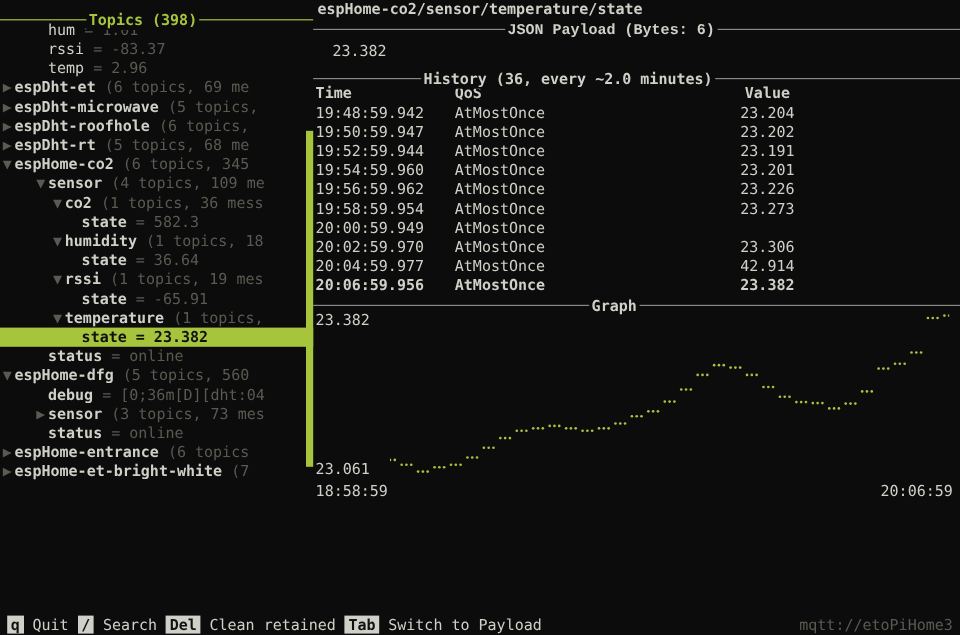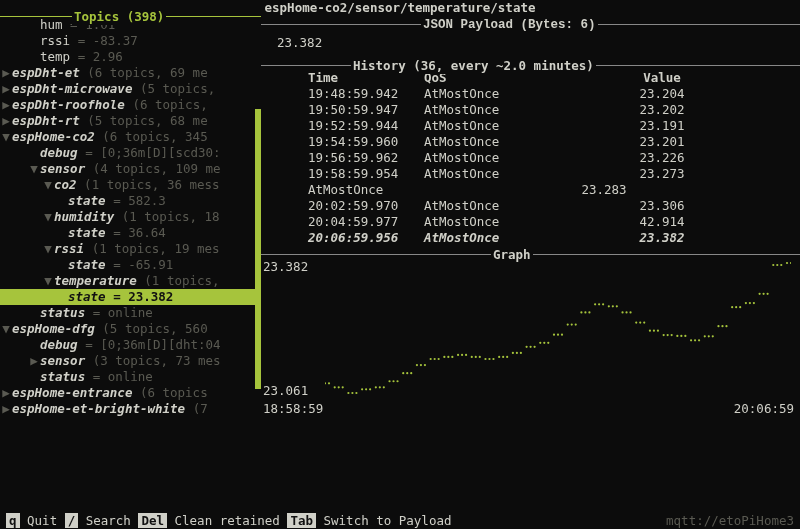--- a/index.html
+++ b/index.html
@@ -9,21 +9,21 @@
     font-family: "Menlo", "Consolas", "DejaVu Sans Mono", monospace;
     font-size: 12.5px;
     line-height: 16px;
     width: 800px;
     height: 529px;
     overflow: hidden;
     white-space: nowrap;
   }
   .gray { color: #5a5a52; }
   .hl { background: #a6c43c; color: #111; font-weight: bold; }
-  .bold { font-weight: bold; font-style: italic; }
+  .bold { font-weight: bold; }
   .panel-title {
     position: absolute;
     top: -8px;
     background: #0c0c0c;
     padding: 0 2px;
     font-weight: bold;
   }
 
   .header { text-align: center; font-weight: bold; padding: 0 0 0 0;}
   .main { display: flex; height: 497px; }
@@ -45,21 +45,21 @@
   }
   .payload .panel-title { left: 160px; font-family: Liberation Mono, monospace; }
   .history .panel-title { left: 90px; }
   .graph .panel-title { left: 230px; }
 
   .tree { padding-top: 0px; }
   .row { height: 16px; overflow: hidden; }
   .caret { display: inline-block; width: 12px; text-align: center; }
   .ind { display: inline-block; }
 
-  .hist-table { padding-left: 2px; margin-left: 45px; }
+  .hist-table { padding-left: 2px; }
   .hist-head { font-weight: bold; }
   .hist-row { display: flex; }
   .col-time { width: 116px; }
   .col-qos { width: 100px; }
   .col-val { flex:1;text-align:center; }
 
   .scrollbar {
     position: absolute;
     right: 0; top: 0;
     width: 6px;
@@ -91,21 +91,20 @@
     <span class="panel-title">Topics (398)</span>
     <div class="tree" id="tree">
         <div class="row"><span class="ind" style="width: 28px;"></span><span class="caret gray"></span><span>hum </span><span class="gray">= 1.01</span></div>
         <div class="row"><span class="ind" style="width: 28px;"></span><span class="caret gray"></span><span>rssi </span><span class="gray">= -83.37</span></div>
         <div class="row"><span class="ind" style="width: 28px;"></span><span class="caret gray"></span><span>temp </span><span class="gray">= 2.96</span></div>
         <div class="row"><span class="ind" style="width: 0px;"></span><span class="caret gray">▶</span><span class="bold">espDht-et </span><span class="gray">(6 topics, 69 me</span></div>
         <div class="row"><span class="ind" style="width: 0px;"></span><span class="caret gray">▶</span><span class="bold">espDht-microwave </span><span class="gray">(5 topics,</span></div>
         <div class="row"><span class="ind" style="width: 0px;"></span><span class="caret gray">▶</span><span class="bold">espDht-roofhole </span><span class="gray">(6 topics,</span></div>
         <div class="row"><span class="ind" style="width: 0px;"></span><span class="caret gray">▶</span><span class="bold">espDht-rt </span><span class="gray">(5 topics, 68 me</span></div>
         <div class="row"><span class="ind" style="width: 0px;"></span><span class="caret gray">▼</span><span class="bold">espHome-co2 </span><span class="gray">(6 topics, 345</span></div>
-        <div class="row"><span class="ind" style="width: 28px;"></span><span class="caret gray"></span><span class="bold">debug </span><span class="gray">= [0;36m[D][scd30:</span></div>
         <div class="row"><span class="ind" style="width: 28px;"></span><span class="caret gray">▼</span><span class="bold">sensor </span><span class="gray">(4 topics, 109 me</span></div>
         <div class="row"><span class="ind" style="width: 42px;"></span><span class="caret gray">▼</span><span class="bold">co2 </span><span class="gray">(1 topics, 36 mess</span></div>
         <div class="row"><span class="ind" style="width: 56px;"></span><span class="caret gray"></span><span class="bold">state </span><span class="gray">= 582.3</span></div>
         <div class="row"><span class="ind" style="width: 42px;"></span><span class="caret gray">▼</span><span class="bold">humidity </span><span class="gray">(1 topics, 18</span></div>
         <div class="row"><span class="ind" style="width: 56px;"></span><span class="caret gray"></span><span class="bold">state </span><span class="gray">= 36.64</span></div>
         <div class="row"><span class="ind" style="width: 42px;"></span><span class="caret gray">▼</span><span class="bold">rssi </span><span class="gray">(1 topics, 19 mes</span></div>
         <div class="row"><span class="ind" style="width: 56px;"></span><span class="caret gray"></span><span class="bold">state </span><span class="gray">= -65.91</span></div>
         <div class="row"><span class="ind" style="width: 42px;"></span><span class="caret gray">▼</span><span class="bold">temperature </span><span class="gray">(1 topics,</span></div>
         <div class="row hl"><span class="ind" style="width: 56px;"></span><span class="caret "></span><span class="bold">state </span><span class="">= 23.382</span></div>
         <div class="row"><span class="ind" style="width: 28px;"></span><span class="caret gray"></span><span class="bold">status </span><span class="gray">= online</span></div>
@@ -160,22 +159,22 @@
               <span class="col-time">19:56:59.962</span>
               <span class="col-qos">AtMostOnce</span>
               <span class="col-val">23.226</span>
             </div>
             <div class="hist-row">
               <span class="col-time">19:58:59.954</span>
               <span class="col-qos">AtMostOnce</span>
               <span class="col-val">23.273</span>
             </div>
             <div class="hist-row">
-              <span class="col-qos">AtMostOnce</span>
-              <span class="col-val">23.283</span>
+              <span class="col-time">20:00:59.949</span>
+              <span class="col-qos">AtMostOnce</span>
             </div>
             <div class="hist-row">
               <span class="col-time">20:02:59.970</span>
               <span class="col-qos">AtMostOnce</span>
               <span class="col-val">23.306</span>
             </div>
             <div class="hist-row">
               <span class="col-time">20:04:59.977</span>
               <span class="col-qos">AtMostOnce</span>
               <span class="col-val">42.914</span>

